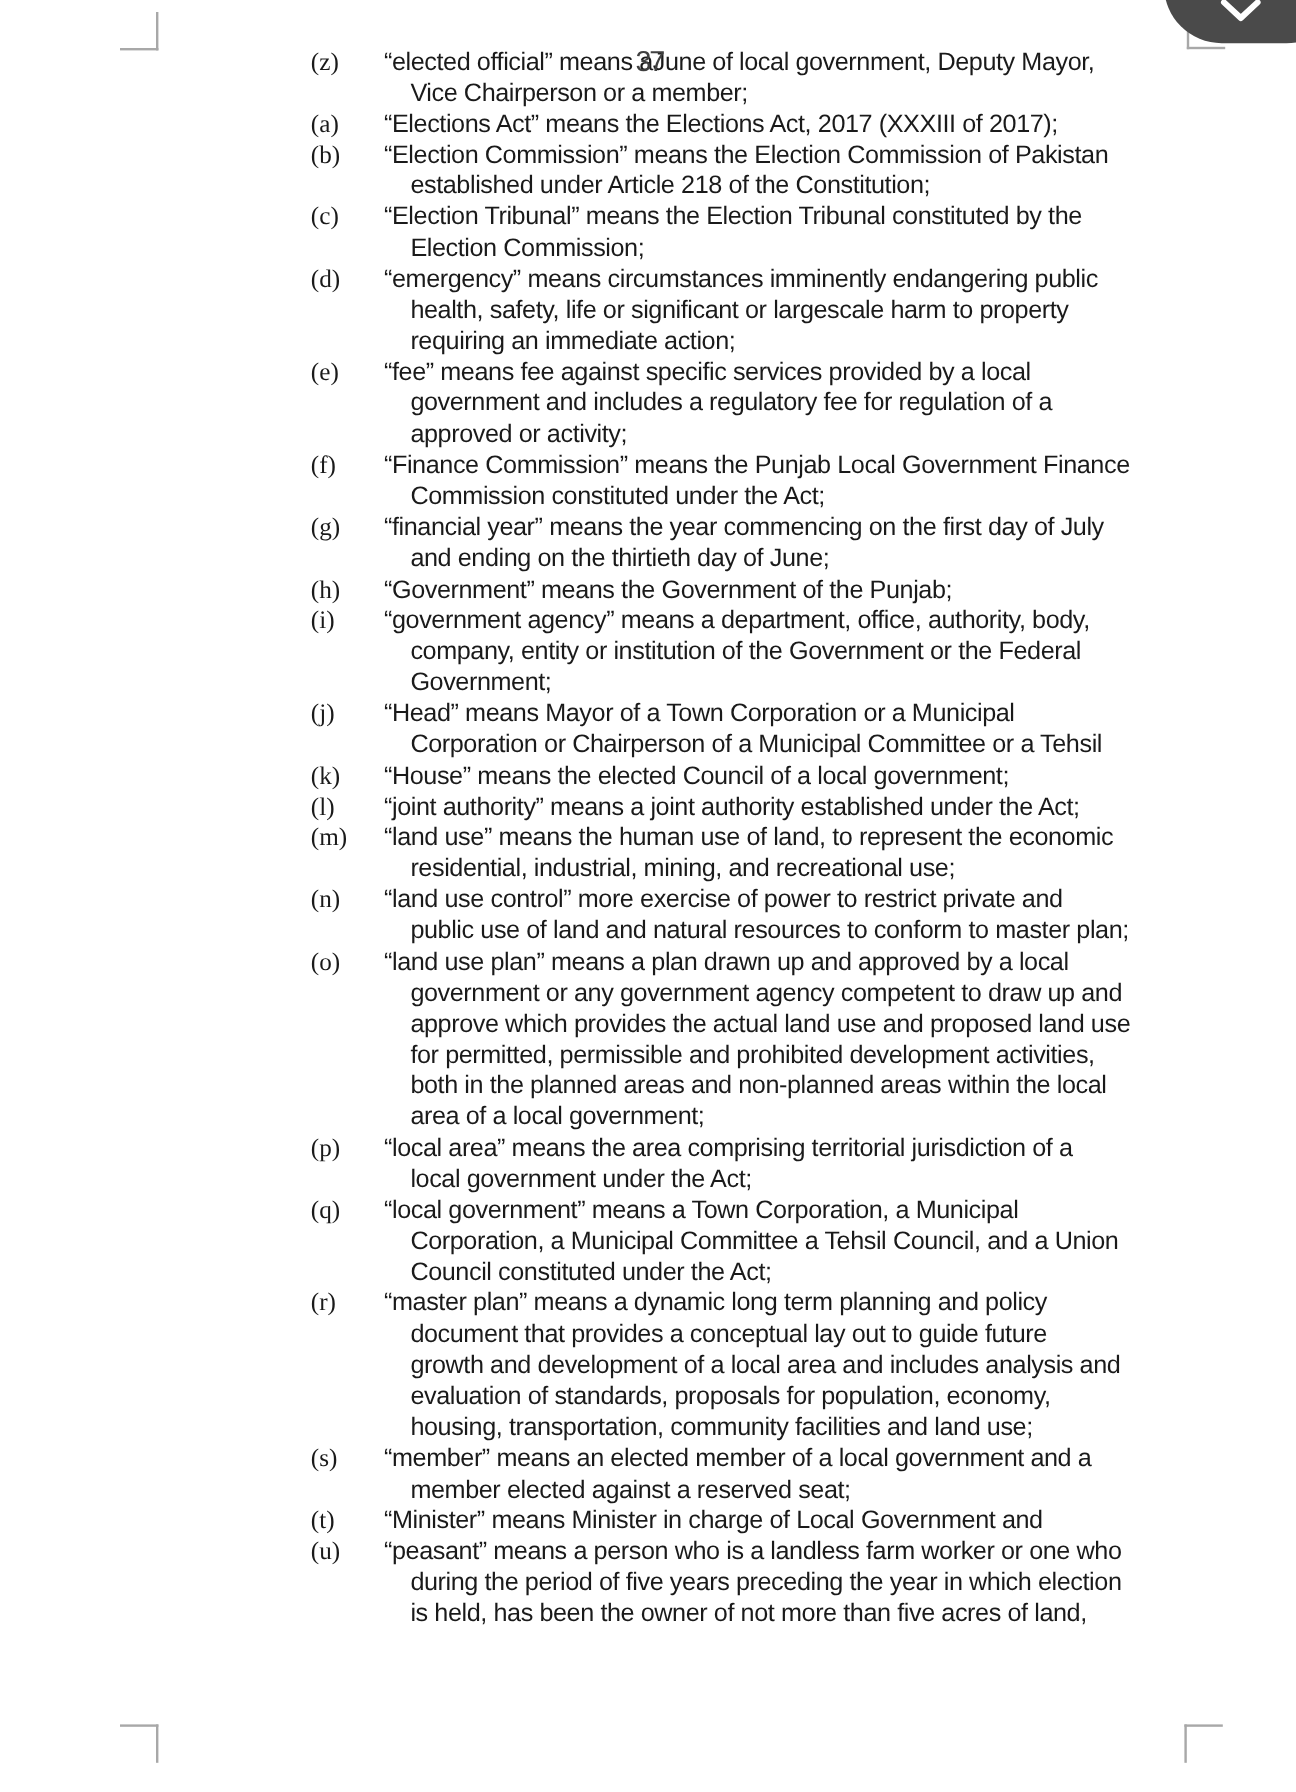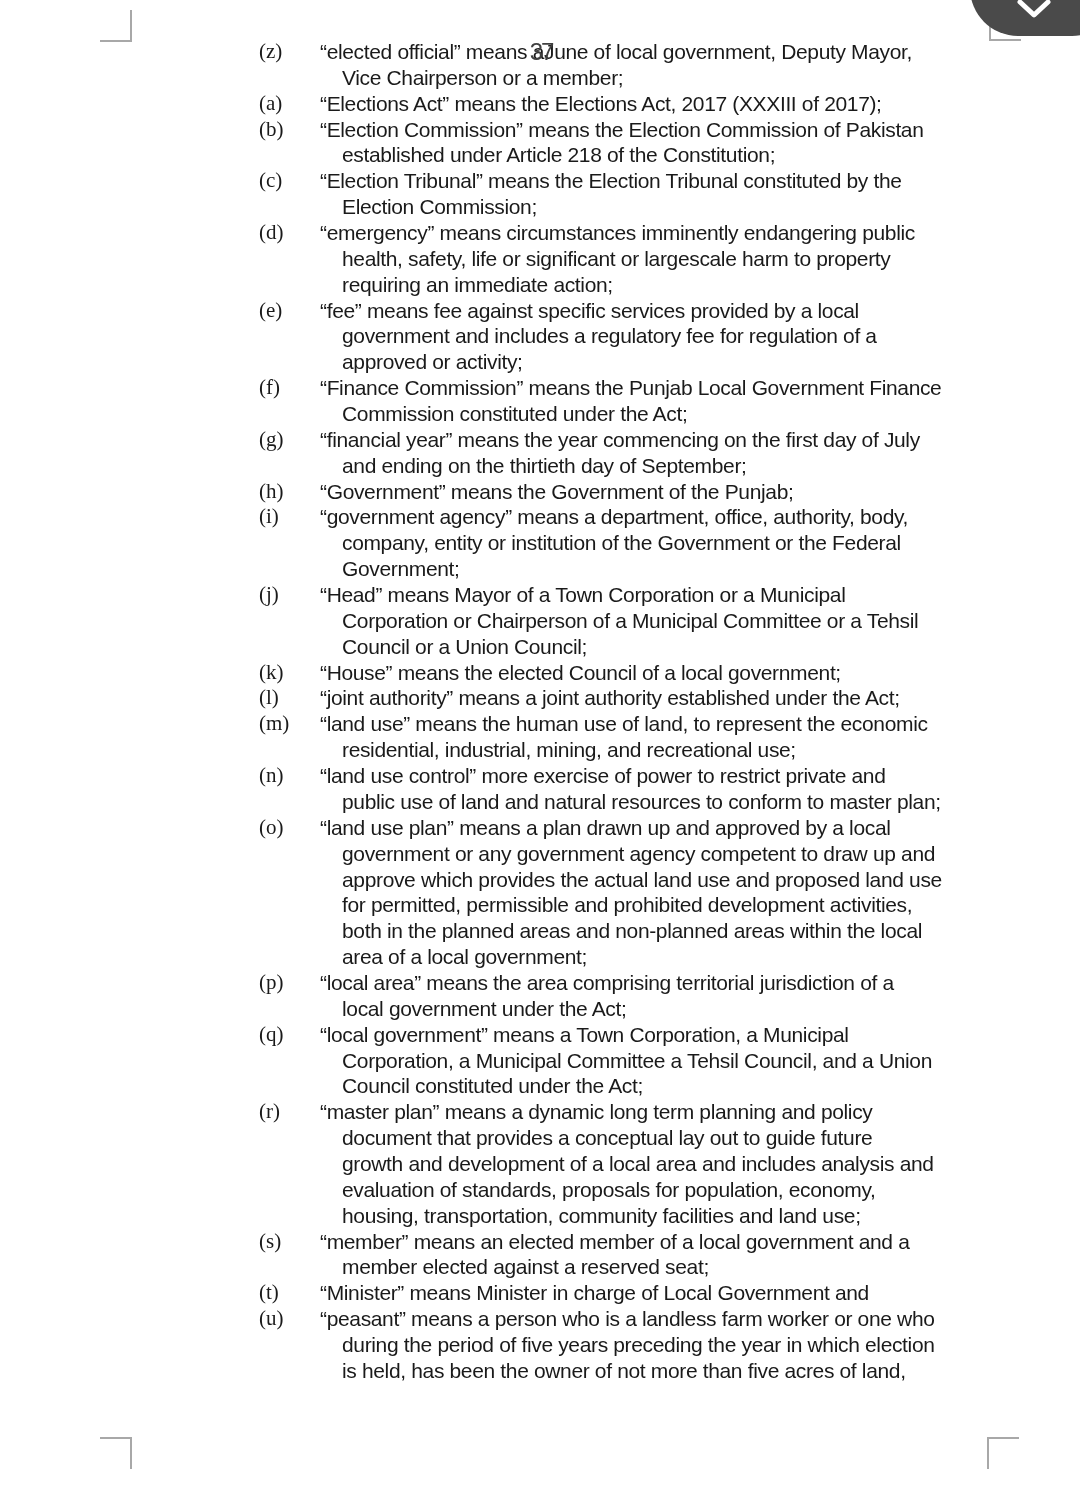--- a/index.html
+++ b/index.html
@@ -78,37 +78,36 @@
       <div class="line cont">approved or activity;</div>
     </div>
     <div class="entry">
       <span class="label">(f)</span>
       <div class="line first">“Finance Commission” means the Punjab Local Government Finance</div>
       <div class="line cont">Commission constituted under the Act;</div>
     </div>
     <div class="entry">
       <span class="label">(g)</span>
       <div class="line first">“financial year” means the year commencing on the first day of July</div>
-      <div class="line cont">and ending on the thirtieth day of September;</div>
+      <div class="line cont">and ending on the thirtieth day of June;</div>
     </div>
     <div class="entry">
       <span class="label">(h)</span>
       <div class="line first">“Government” means the Government of the Punjab;</div>
     </div>
     <div class="entry">
       <span class="label">(i)</span>
       <div class="line first">“government agency” means a department, office, authority, body,</div>
       <div class="line cont">company, entity or institution of the Government or the Federal</div>
       <div class="line cont">Government;</div>
     </div>
     <div class="entry">
       <span class="label">(j)</span>
       <div class="line first">“Head” means Mayor of a Town Corporation or a Municipal</div>
       <div class="line cont">Corporation or Chairperson of a Municipal Committee or a Tehsil</div>
-      <div class="line cont">Council or a Union Council;</div>
     </div>
     <div class="entry">
       <span class="label">(k)</span>
       <div class="line first">“House” means the elected Council of a local government;</div>
     </div>
     <div class="entry">
       <span class="label">(l)</span>
       <div class="line first">“joint authority” means a joint authority established under the Act;</div>
     </div>
     <div class="entry">

